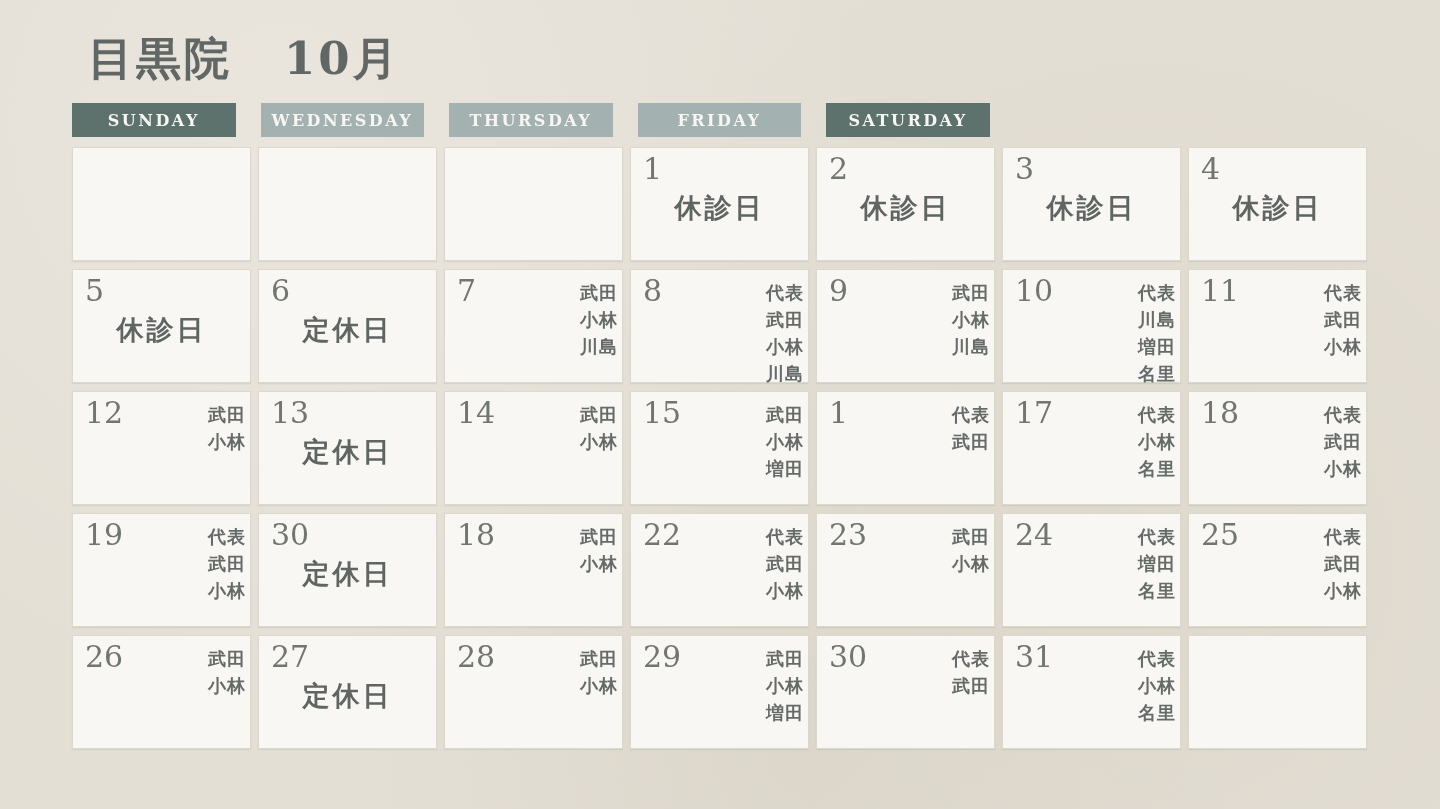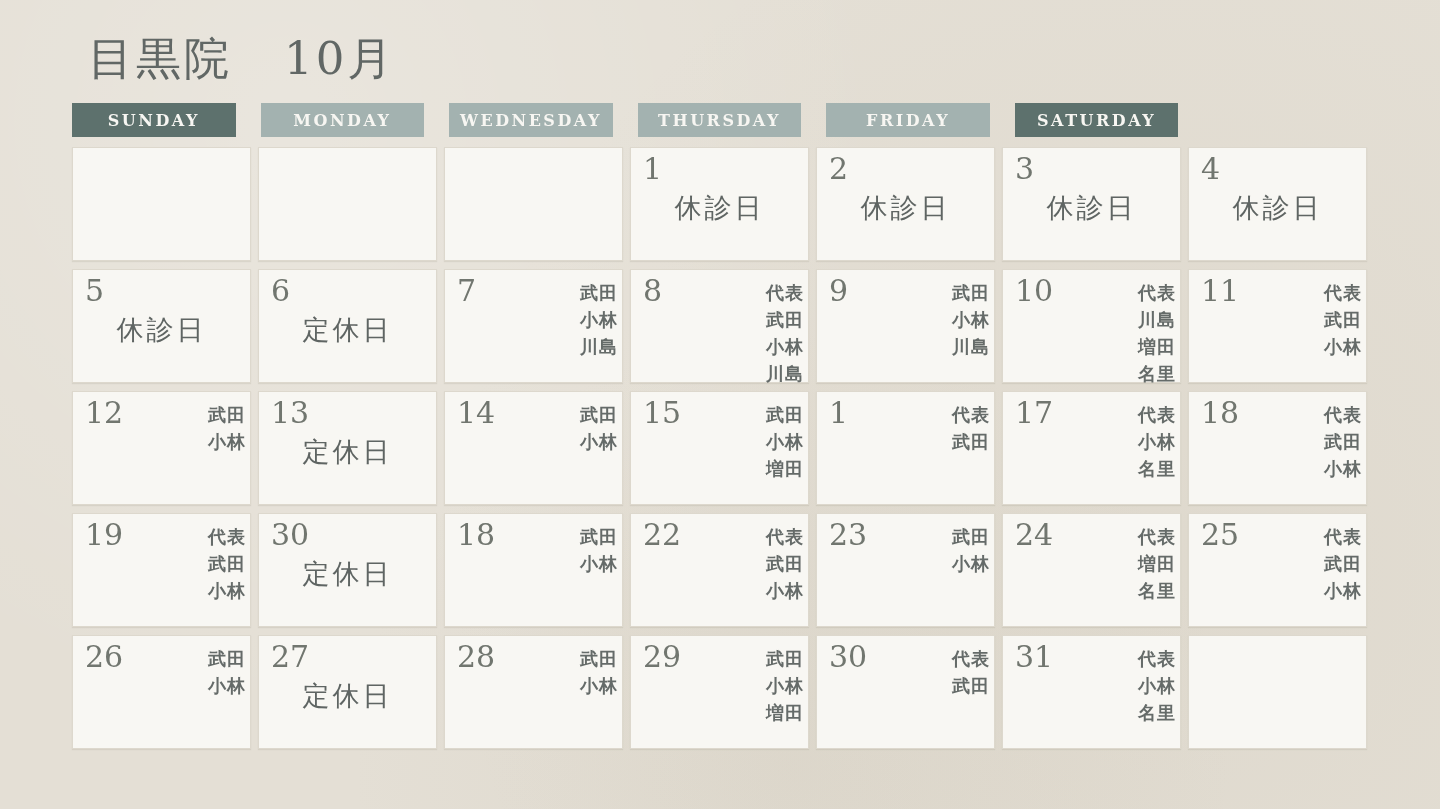--- a/index.html
+++ b/index.html
@@ -13,21 +13,21 @@
     background-color: #e4dfd5;
     background-image:
       radial-gradient(circle at 20% 15%, rgba(255,255,255,0.20), rgba(255,255,255,0) 45%),
       radial-gradient(circle at 80% 70%, rgba(190,180,160,0.14), rgba(190,180,160,0) 55%),
       radial-gradient(circle at 55% 95%, rgba(180,172,152,0.12), rgba(180,172,152,0) 40%);
     position: relative;
   }
   .page-title {
     margin: 32px 0 0 88px;
     font-size: 45px;
-    font-weight: normal;
+    font-weight: bold;
     color: #616765;
     letter-spacing: 3px;
     line-height: 1.2;
   }
   .month-label { margin-left: 52px; }
   .calendar {
     width: 1295px;
     margin: 17px 0 0 72px;
   }
   .header-row {
@@ -69,21 +69,21 @@
     color: #71766f;
     line-height: 1.1;
   }
   .closed-label {
     position: absolute;
     top: 42px;
     left: 0;
     right: 0;
     text-align: center;
     font-size: 27px;
-    font-weight: normal;
+    font-weight: bold;
     letter-spacing: 3px;
     color: #5f6563;
   }
   .staff-list {
     position: absolute;
     top: 9px;
     right: 4px;
     text-align: right;
     font-size: 18px;
     font-weight: bold;
@@ -93,21 +93,20 @@
   }
 </style>
 </head>
 <body>
 
 <h1 class="page-title"><span>目黒院</span><span class="month-label">10月</span></h1>
 
 <div class="calendar">
   <div class="header-row">
       <div class="dow-header dark">SUNDAY</div>
-      <div class="dow-header light">MONDAY</div>
       <div class="dow-header light">WEDNESDAY</div>
       <div class="dow-header light">THURSDAY</div>
       <div class="dow-header light">FRIDAY</div>
       <div class="dow-header dark">SATURDAY</div>
     </div>
   <div class="week-grid">
       <div class="day-cell"></div>
       <div class="day-cell"></div>
       <div class="day-cell"></div>
       <div class="day-cell">

